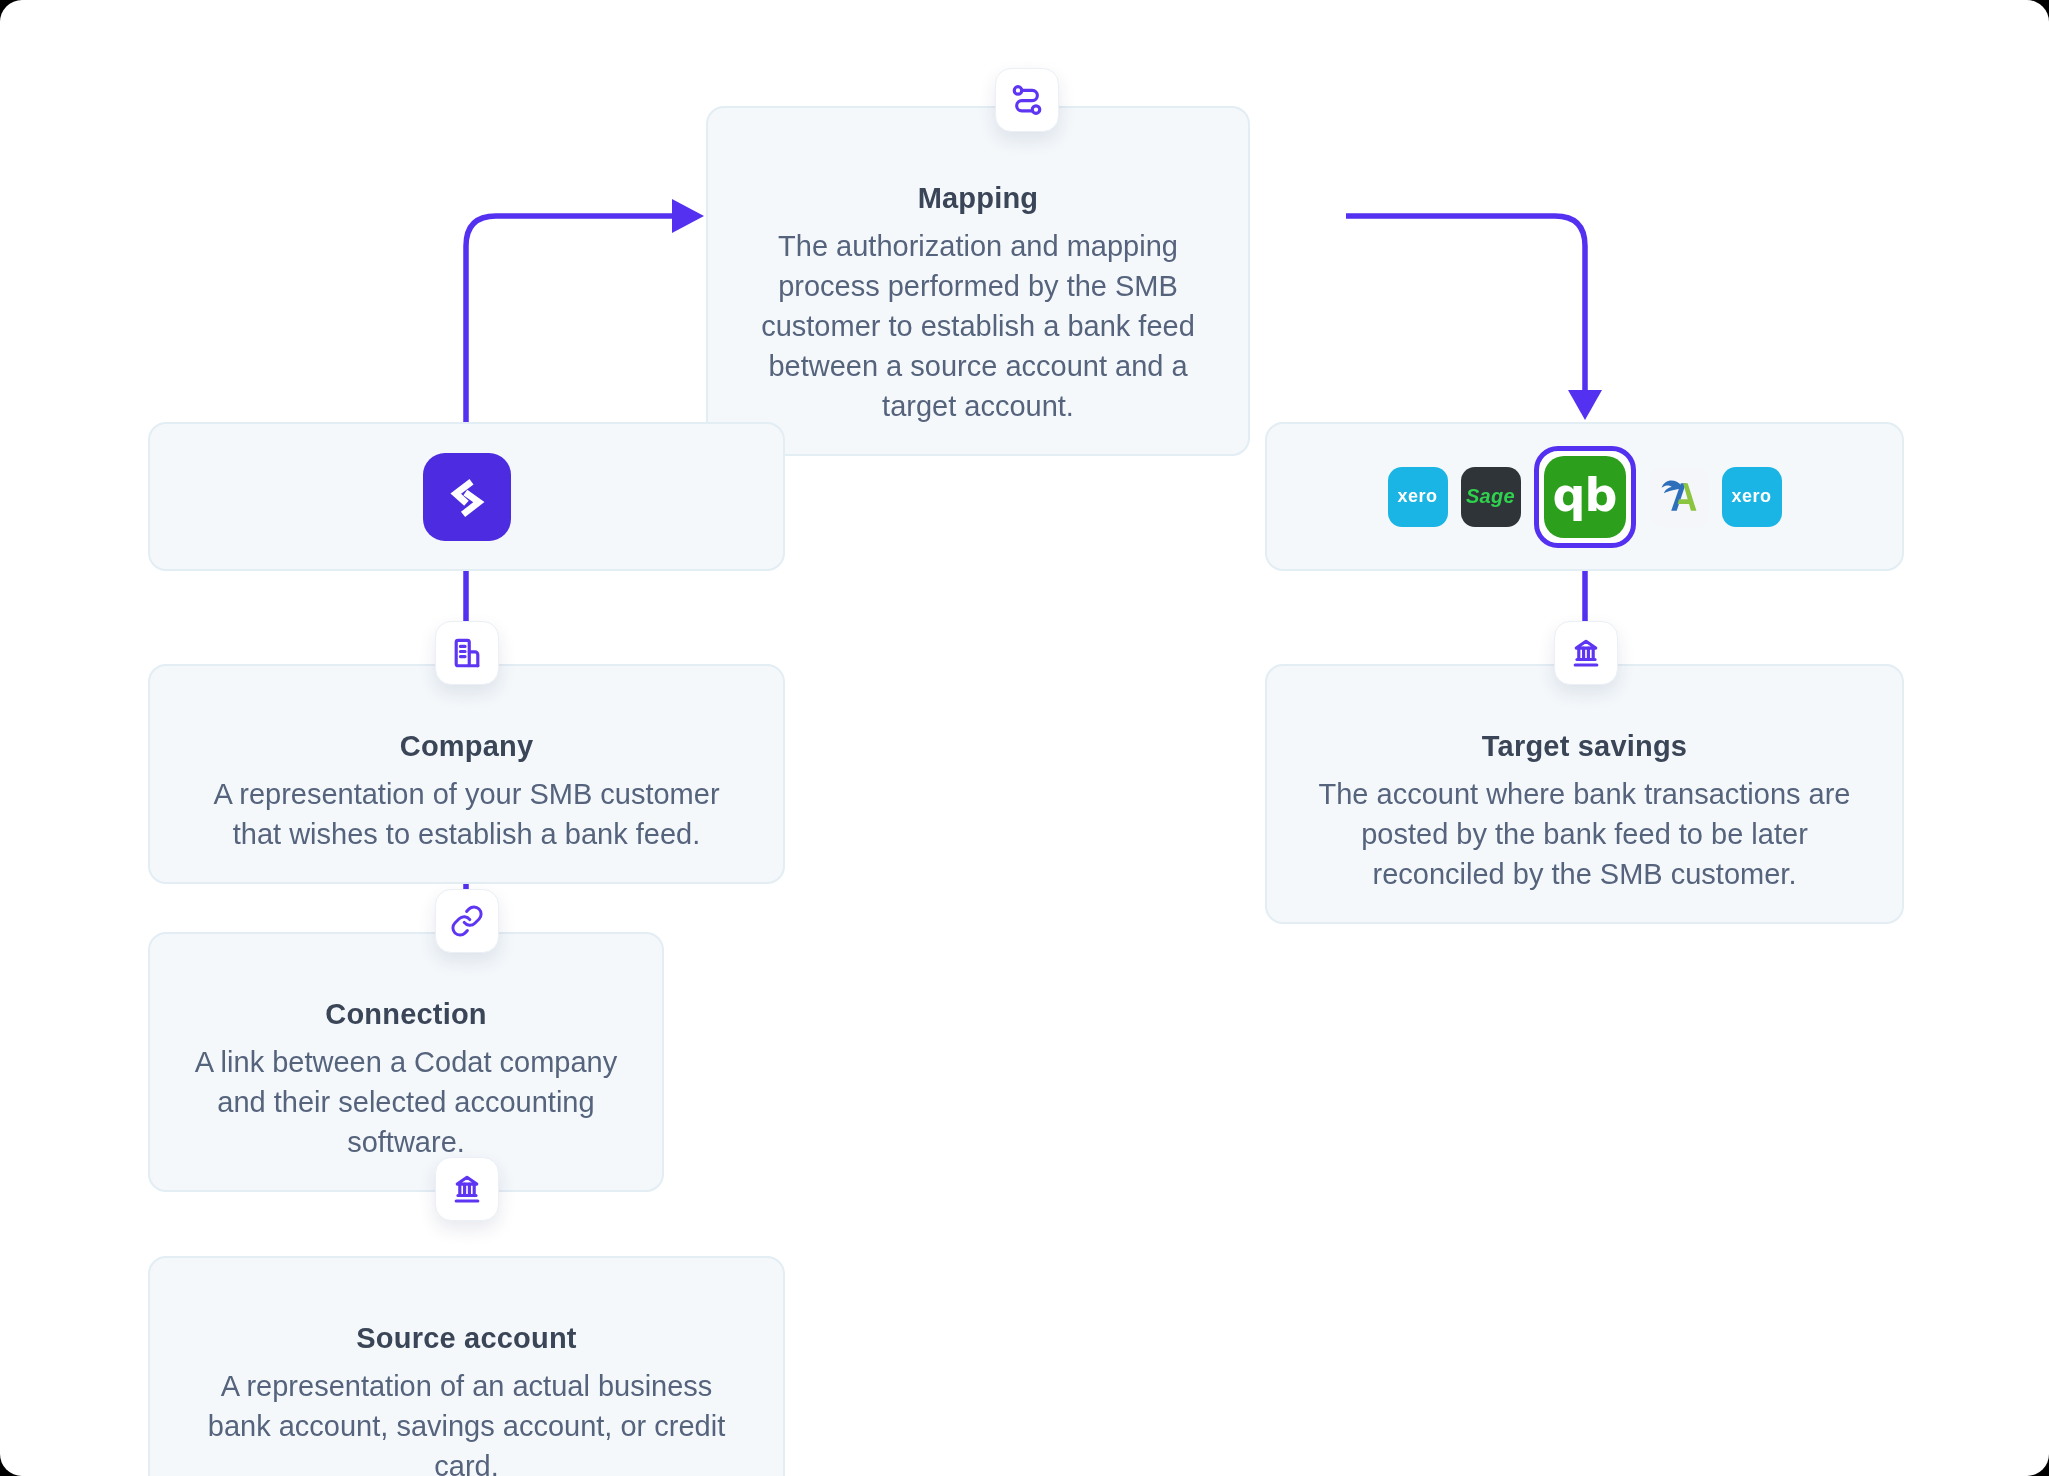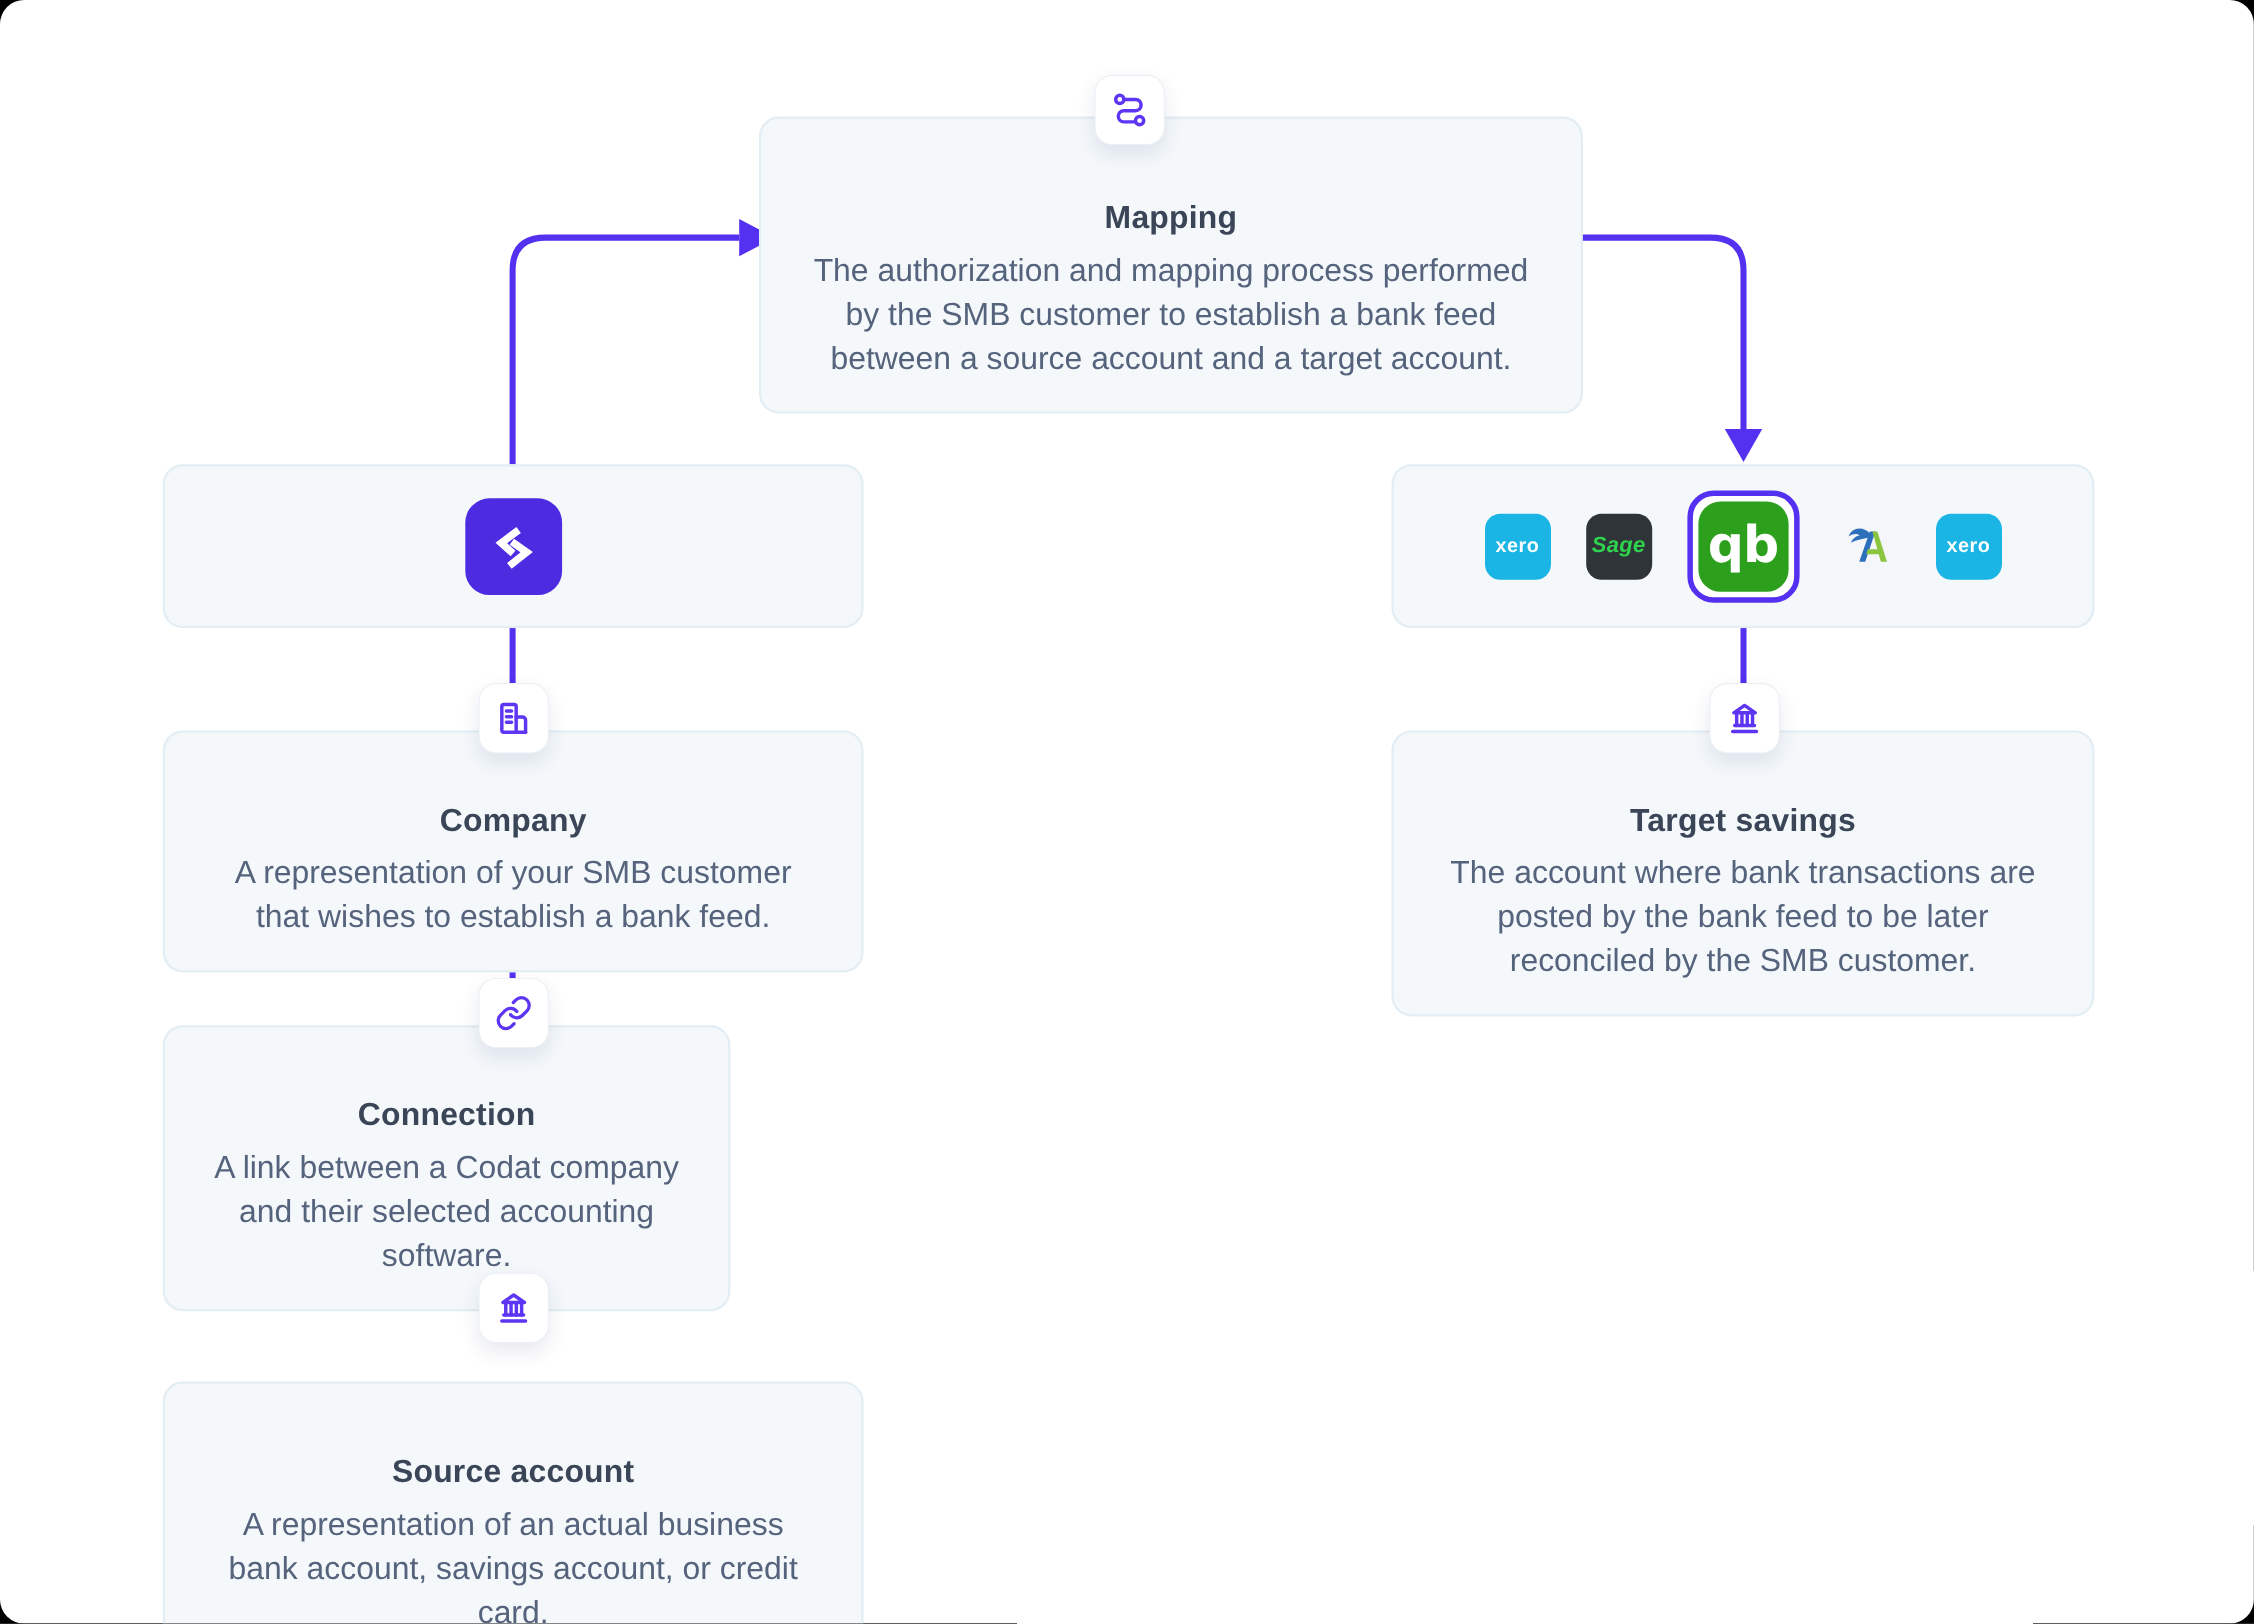--- a/index.html
+++ b/index.html
@@ -54,21 +54,21 @@
   }
   .badge svg { stroke: var(--icon); fill: none; stroke-width: 2.1; stroke-linecap: round; stroke-linejoin: round; }
 
   .codat-tile {
     width: 88px; height: 88px;
     background: var(--codat_tile);
     border-radius: 22px;
     display: flex; align-items: center; justify-content: center;
   }
 
-  .logo-row { display: flex; align-items: center; justify-content: center; gap: 32px; width: 100%; height: 100%; }
+  .logo-row { display: flex; align-items: center; justify-content: center; gap: 13px; width: 100%; height: 100%; }
   .logo-tile {
     width: 60px; height: 60px; border-radius: 14px;
     display: flex; align-items: center; justify-content: center;
     flex: 0 0 auto;
   }
   .logo-tile.xero { background: var(--xero_blue); color: #fff; font-size: 18px; font-weight: 600; letter-spacing: 0.5px; }
   .logo-tile.sage { background: var(--sage_bg); color: var(--sage_green); font-size: 20px; font-weight: 700; letter-spacing: 0.3px; font-style: italic; }
   .logo-tile.freeagent { background: var(--freeagent_bg); }
   .qb-ring {
     width: 102px; height: 102px; box-sizing: border-box;
@@ -94,21 +94,21 @@
     <path class="line" d="M466 422 V246 Q466 216 496 216 H672"></path>
     <path class="head" d="M672 199 L704 216 L672 233 Z"></path>
     <path class="line" d="M1346 216 H1555 Q1585 216 1585 246 V390"></path>
     <path class="head" d="M1568 390 L1602 390 L1585 420 Z"></path>
     <path class="line" d="M466 571 V624"></path>
     <path class="line" d="M466 834 V892"></path>
     <path class="line" d="M466 1102 V1160"></path>
     <path class="line" d="M1585 571 V624"></path>
   </svg>
 
-  <div class="card" style="left:690px; top:106px; width:749px; min-height:218px; padding-top:40px;">
+  <div class="card" style="left:706px; top:106px; width:544px; min-height:218px; padding-top:40px;">
     <div class="title">Mapping</div>
     <div class="desc">The authorization and mapping process performed by the SMB customer to establish a bank feed between a source account and a target account.</div>
   </div>
   <div class="badge" style="left:995px; top:68px;">
     <svg width="36" height="36" viewBox="0 0 24 24">
       <circle cx="6" cy="5.6" r="2.5"></circle>
       <circle cx="18" cy="18.4" r="2.5"></circle>
       <path d="M8.7 5.6h6.8a3.4 3.4 0 0 1 0 6.8H8.5a3.4 3.4 0 0 0 0 6.8H15.2"></path>
     </svg>
   </div>

